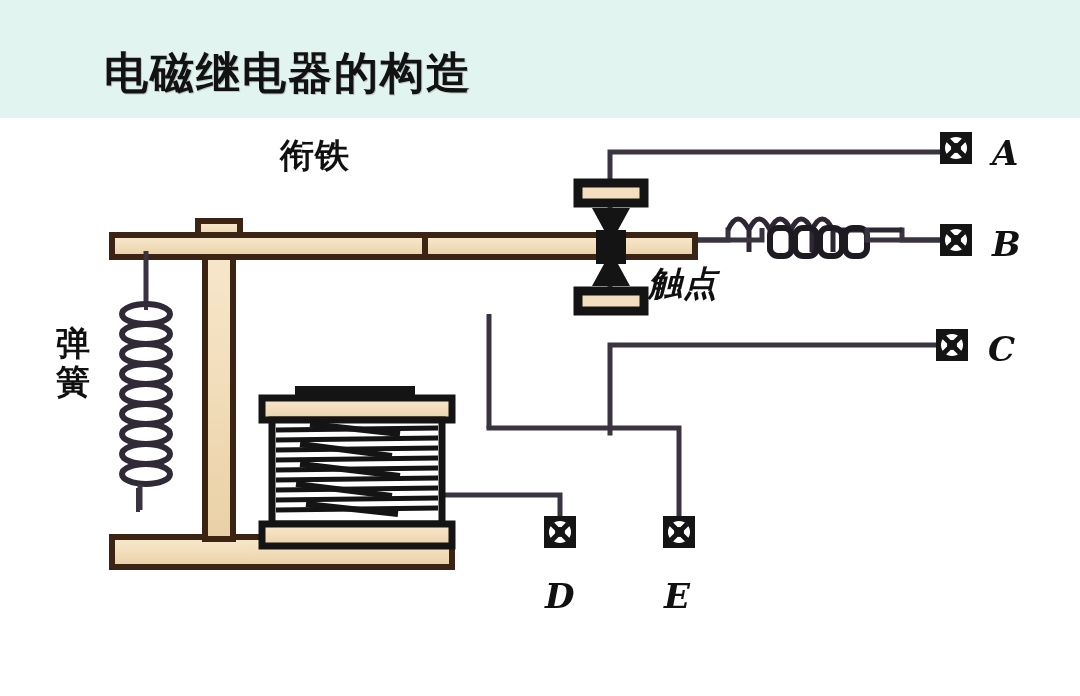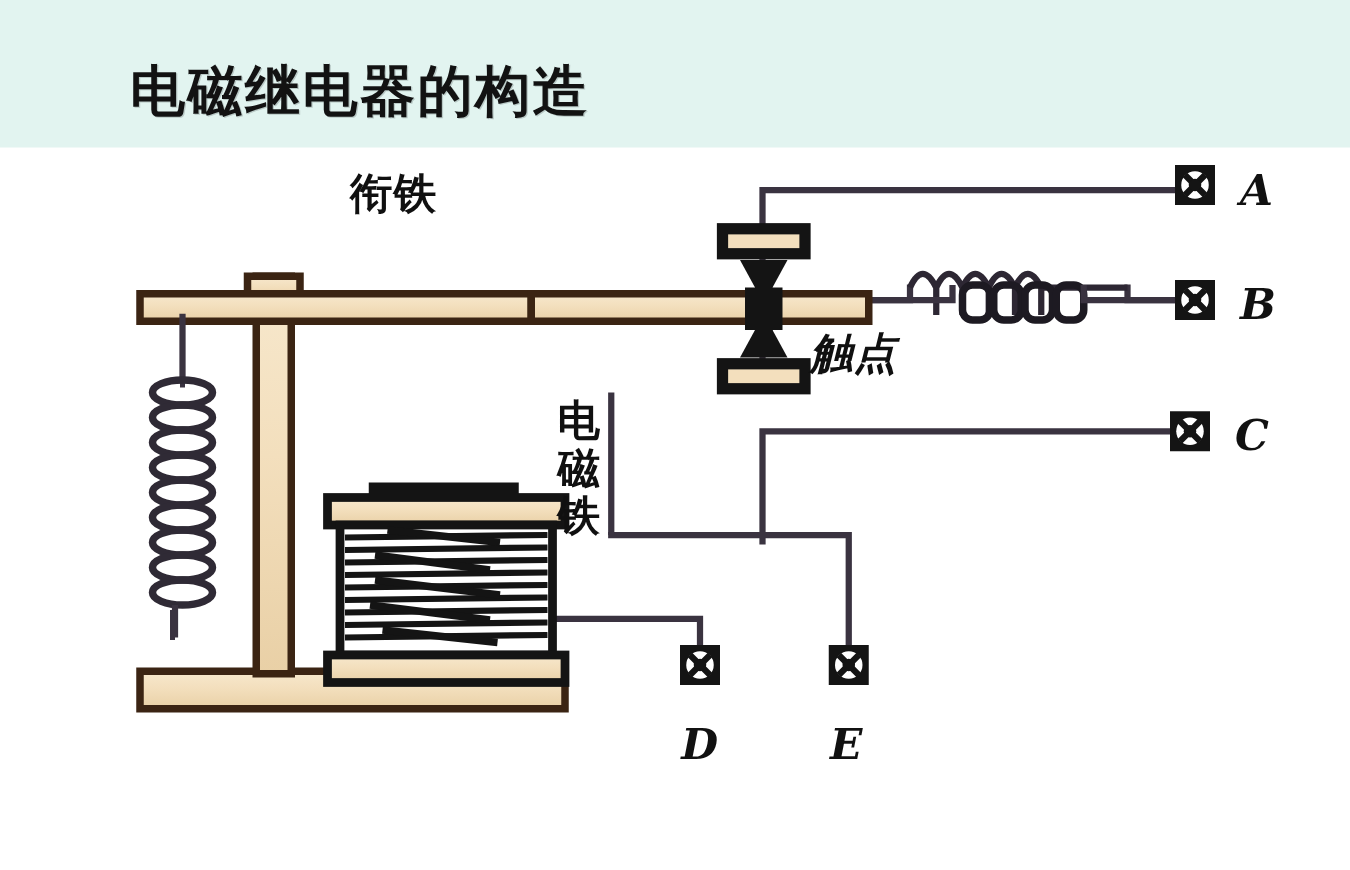--- a/index.html
+++ b/index.html
@@ -240,22 +240,22 @@
       </g>
 
       <g fill="none" stroke="#3a3340" stroke-width="5">
         <path d="M489,196 L489,310"></path>
       </g>
 
     </svg>
 
     <div class="lbl lbl-cn" style="left:280px; top:20px;">衔铁</div>
 
-
-    <div class="lbl lbl-vert" style="left:443px; top:200px;">电磁铁</div>
+    <div class="lbl lbl-vert" style="left:53px; top:206px;">弹簧</div>
+
 
     <div class="lbl lbl-cn" style="left:648px; top:148px;font-style:italic;">触点</div>
 
     <div class="lbl-term" style="position:absolute; left:992px; top:15px;">A</div>
     <div class="lbl-term" style="position:absolute; left:992px; top:106px;">B</div>
     <div class="lbl-term" style="position:absolute; left:988px; top:211px;">C</div>
     <div class="lbl-term" style="position:absolute; left:545px; top:458px;">D</div>
     <div class="lbl-term" style="position:absolute; left:664px; top:458px;">E</div>
 
   </div>

